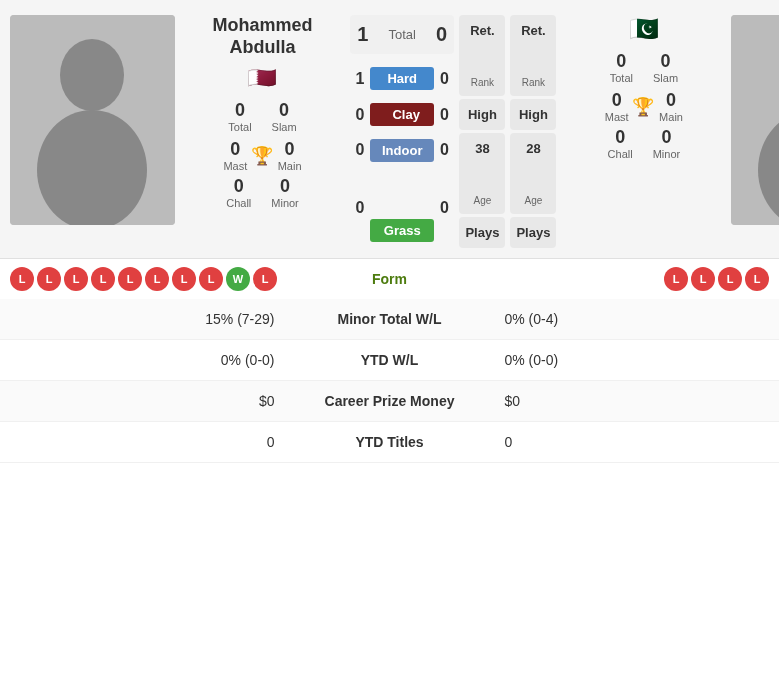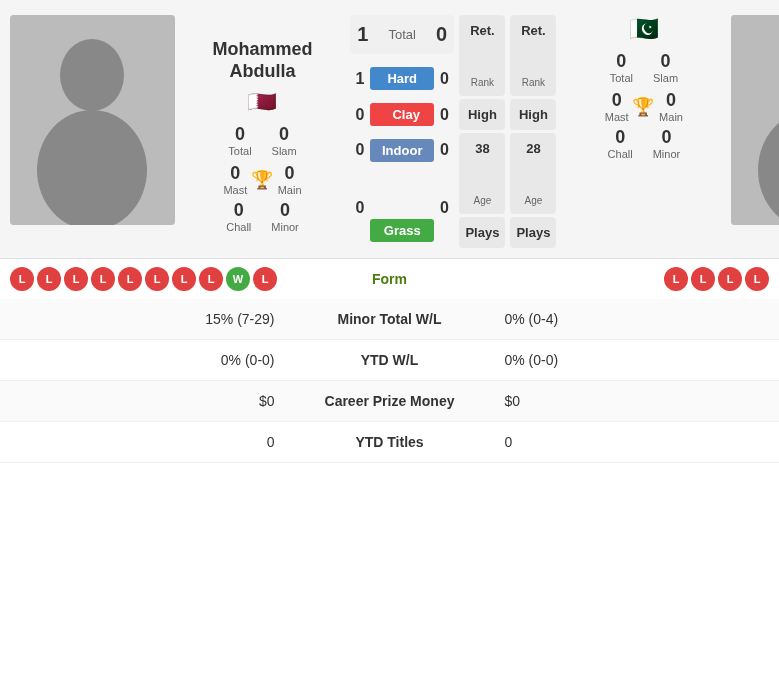--- a/index.html
+++ b/index.html
@@ -52,21 +52,20 @@
       width: 165px;
       flex-shrink: 0;
     }
 
     .player-name {
       font-size: 18px;
       font-weight: bold;
       text-align: center;
       margin-bottom: 6px;
       line-height: 1.2;
-      margin-top: 24px;
     }
 
     .player-flag {
       font-size: 24px;
       margin-bottom: 8px;
     }
 
     .stat-block {
       display: flex;
       flex-direction: column;
@@ -144,21 +143,21 @@
       flex: 1;
       text-align: center;
       padding: 4px 12px;
       border-radius: 3px;
       color: #fff;
       font-size: 13px;
       font-weight: bold;
     }
 
     .surface-hard { background: #4488cc; }
-    .surface-clay { background: #ef4444; padding-left: 20px; }
+    .surface-clay { background: #7f1d1d; padding-left: 20px; }
     .surface-indoor { background: #6688bb; }
     .surface-grass { background: #44aa44; margin-top: 44px; }
 
     
     .total-row {
       display: flex;
       align-items: center;
       justify-content: center;
       gap: 20px;
       padding: 8px 0;

